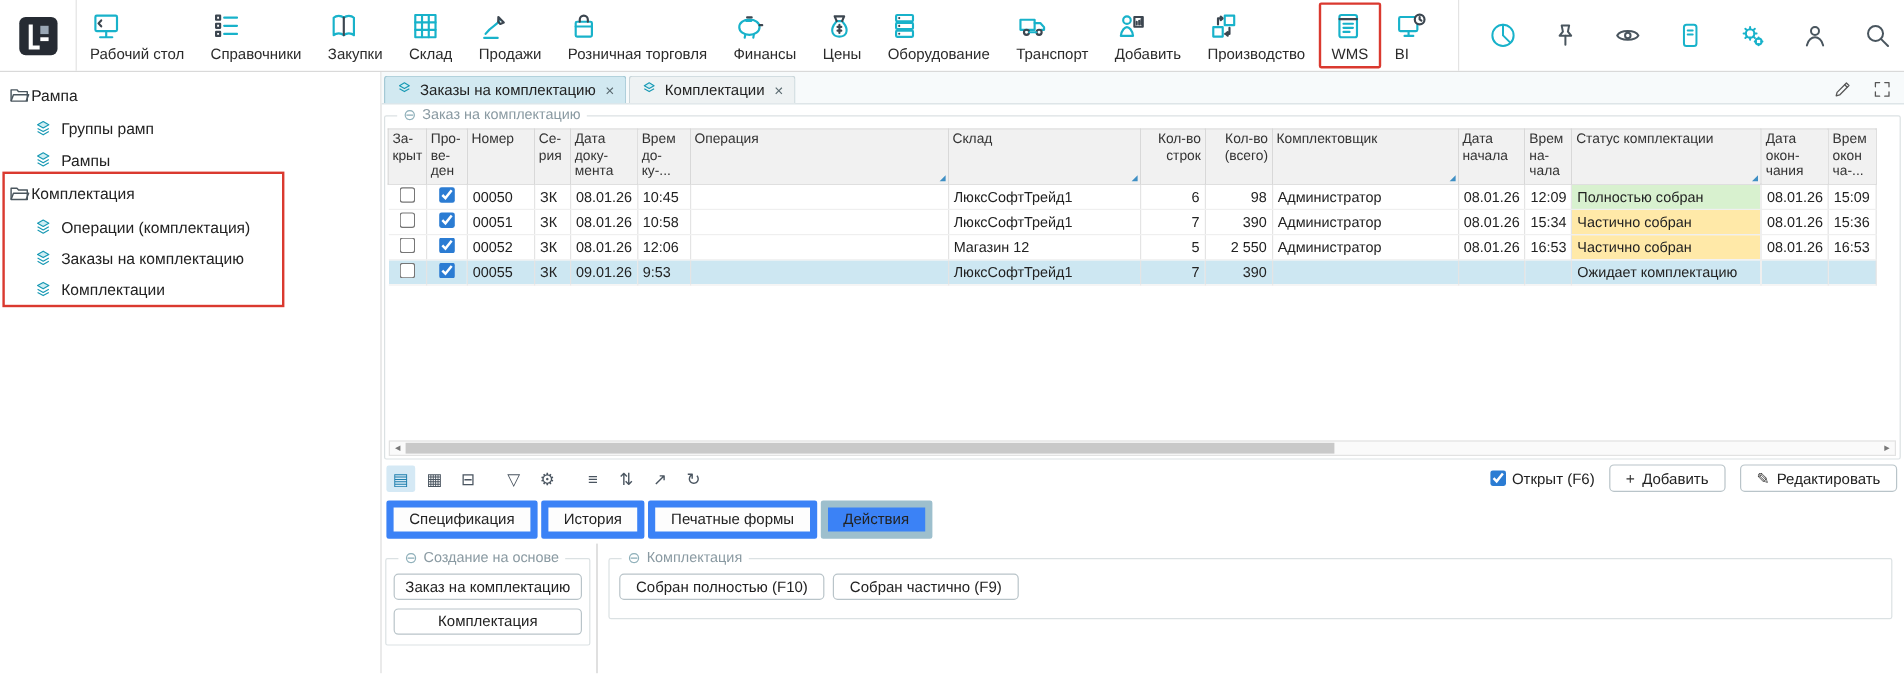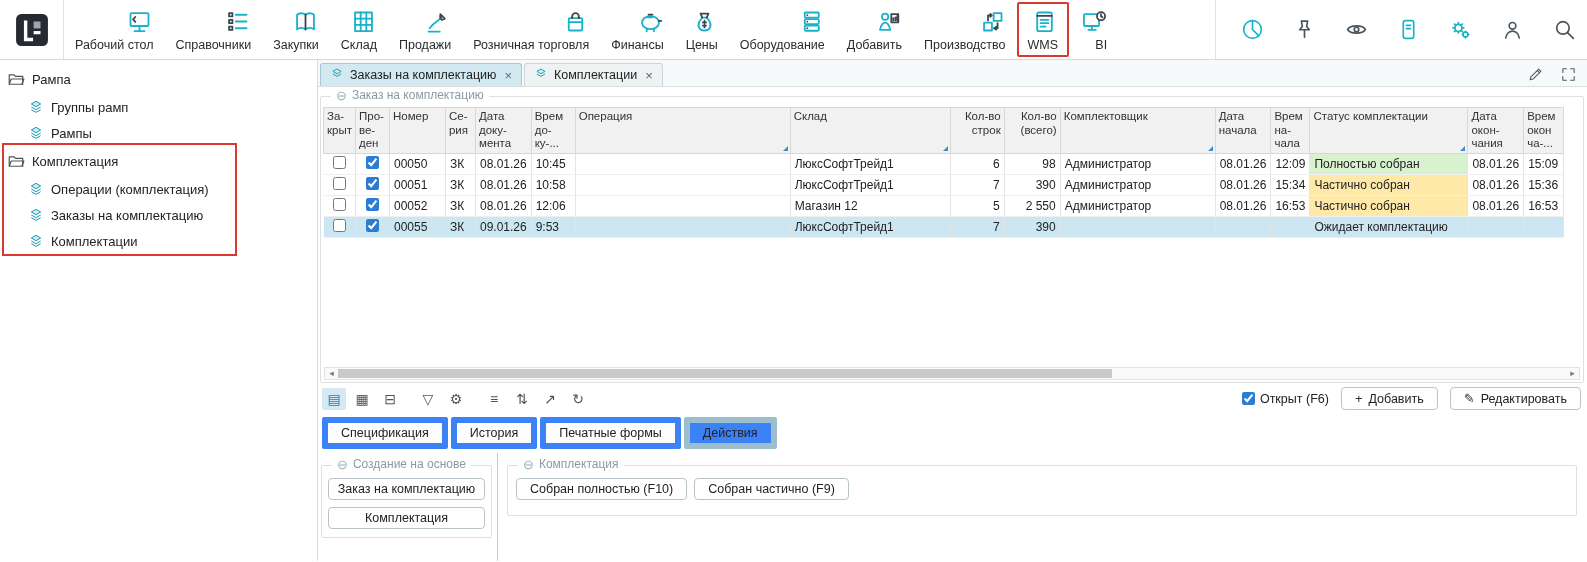--- a/index.html
+++ b/index.html
@@ -2,39 +2,39 @@
 <html><head>
 <meta charset="utf-8">
 <style>
   * { box-sizing: border-box; margin: 0; padding: 0; }
   html,body { width:1587px; height:562px; overflow:hidden; background:#fff;
     font-family:"Liberation Sans", sans-serif; color:#222; }
 
   
   .topbar { height:60px; display:flex; align-items:stretch; border-bottom:1px solid #d9d9d9; background:#fff; }
   .logo-box { width:64px; display:flex; align-items:center; justify-content:center; border-right:1px solid #e3e3e3; }
-  .nav-item { display:flex; flex-direction:column; align-items:flex-end; justify-content:center;
+  .nav-item { display:flex; flex-direction:column; align-items:flex-start; justify-content:center;
     gap:3px; padding:0 11px; cursor:pointer; position:relative; white-space:nowrap; }
   .nav-item .nav-ic { height:28px; display:flex; align-items:flex-end; }
   .nav-ic svg { stroke:#18b2ca; fill:none; stroke-width:1.6; stroke-linecap:round; stroke-linejoin:round; }
   .nav-ic svg .dk { stroke:#3c4650; }
   .nav-label { font-size:12.5px; color:#2b2b2b; }
   .nav-item.hl::after { content:""; position:absolute; inset:2px 0; border:2px solid #da392f; border-radius:2px; pointer-events:none; }
   .top-right { margin-left:auto; display:flex; align-items:center; gap:27px; padding:0 10px 0 24px; border-left:1px solid #e3e3e3; }
   .top-right svg { stroke:#49555e; fill:none; stroke-width:1.6; stroke-linecap:round; stroke-linejoin:round; }
   .top-right svg.teal { stroke:#18b2ca; }
 
   
   .content { display:flex; height:501px; }
   .sidebar { width:318px; border-right:1px solid #dcdcdc; padding-top:4px; background:#fff; flex-shrink:0; }
   .main { flex:1; display:flex; flex-direction:column; min-width:0; }
 
   
   .sb-group { position:relative; }
-  .sb-group-header { display:flex; align-items:center; gap:7px; padding:6px 8px 6px 7px; font-size:13px; cursor:pointer; }
+  .sb-group-header { display:flex; align-items:center; gap:1px; padding:6px 8px 6px 7px; font-size:13px; cursor:pointer; }
   .sb-item { display:flex; align-items:center; gap:7px; padding:5px 8px 5px 28px; font-size:13px; cursor:pointer; }
   .sb-ic svg { display:block; }
   .sb-group.hl::after { content:""; position:absolute; left:2px; right:80px; top:-3px; bottom:-2px;
     border:2px solid #da392f; pointer-events:none; }
 
   
   .tabbar { height:27px; display:flex; align-items:flex-end; background:#f7fafb; border-bottom:1px solid #d8e0e3; padding-left:2px; }
   .tab { display:flex; align-items:center; gap:6px; height:23px; padding:0 9px; margin-right:2px;
     font-size:12.5px; border:1px solid #c9d6da; border-bottom:none; border-radius:3px 3px 0 0; background:#eef2f3; cursor:pointer; }
   .tab.active { background:#d2e9f1; border-color:#a4c9d5; }
@@ -197,20 +197,32 @@
   <div class="nav-item">
     <span class="nav-ic">
         <svg width="27" height="27" viewBox="0 0 24 24">
           <rect x="6" y="4" width="12.5" height="4.6" rx="0.8"></rect>
           <rect x="6" y="9.8" width="12.5" height="4.6" rx="0.8"></rect>
           <rect x="6" y="15.6" width="12.5" height="4.6" rx="0.8"></rect>
           <path class="dk" d="M8.3 6.3h.01M8.3 12.1h.01M8.3 17.9h.01"></path>
         </svg>
       </span>
     <span class="nav-label">Оборудование</span>
+  </div>
+  <div class="nav-item">
+    <span class="nav-ic">
+        <svg width="27" height="27" viewBox="0 0 24 24">
+          <rect x="3" y="7.5" width="10.5" height="7.5"></rect>
+          <path d="M13.5 10h4.2l2.8 3v2h-2.2"></path>
+          <circle class="dk" cx="7.5" cy="16.8" r="1.9"></circle>
+          <circle class="dk" cx="16.8" cy="16.8" r="1.9"></circle>
+          <path d="M9.5 16.8h5.2"></path>
+        </svg>
+      </span>
+    <span class="nav-label">Транспорт</span>
   </div>
   <div class="nav-item">
     <span class="nav-ic">
         <svg width="27" height="27" viewBox="0 0 24 24">
           <circle cx="9" cy="7.8" r="2.8"></circle>
           <path d="M4.5 19.5c.5-4.5 3-6.5 4.5-6.5s4 2 4.5 6.5z"></path>
           <rect class="dk" x="14.5" y="5.5" width="6.2" height="7.2"></rect>
           <path class="dk" d="M16.2 11v-2M18.1 11V8.3M19.8 11V7"></path>
         </svg>
       </span>

